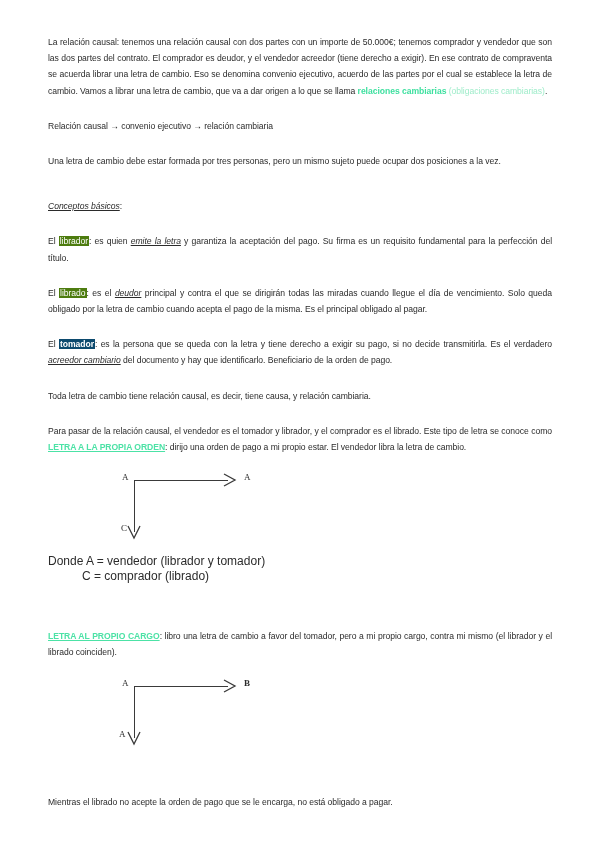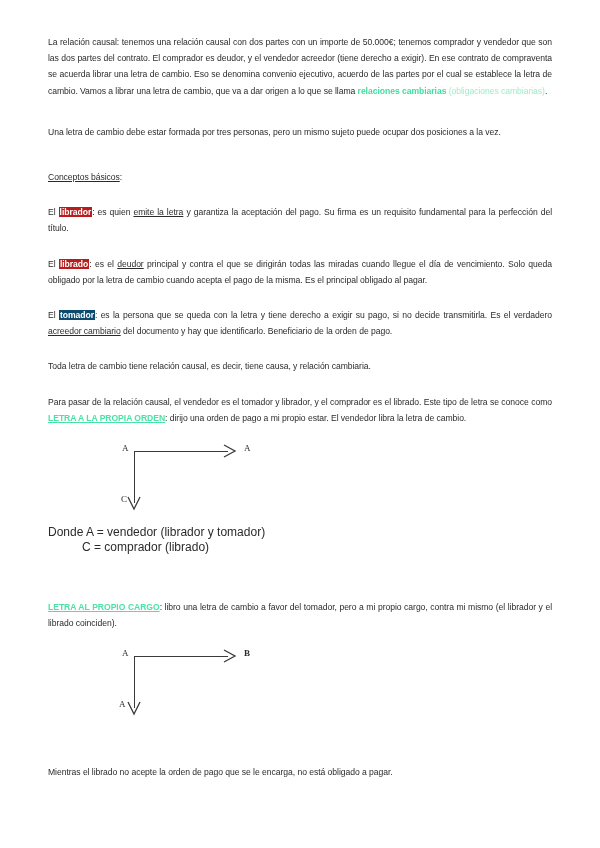--- a/index.html
+++ b/index.html
@@ -26,37 +26,37 @@
   p.para {
     margin: 0 0 13px 0;
     font-size: 8.6px;
     line-height: 16.2px;
     text-align: justify;
     letter-spacing: -0.05px;
   }
   .center {
     text-align: center;
   }
-  .u { text-decoration: underline; }
+  .u { text-decoration: underline; font-style: italic; }
   .green-bold {
     color: #3fe0a0;
     font-weight: bold;
   }
   .green-pale {
     color: #9fecca;
   }
   .green-mint-u {
     color: #4ce2a6;
     font-weight: bold;
     text-decoration: underline;
   }
   .hl {
-    background: #b91c1c;
+    background: #4d7c0f;
     color: #ffffff;
-    font-weight: bold;
+    font-weight: normal;
     padding: 0 1px;
   }
   .hl-dark {
     background: #0c4a6e;
     color: #ffffff;
     font-weight: bold;
     padding: 0 1px;
   }
   .spacer-sm { height: 6px; }
   .spacer-md { height: 16px; }
@@ -97,20 +97,21 @@
 </head>
 <body>
 
 <div class="page">
   <div class="content">
 
     <p class="para"><span>La relación causal: tenemos una relación causal con dos partes con un importe de 50.000€; tenemos comprador y vendedor que son las dos partes del contrato. El comprador es deudor, y el vendedor acreedor (tiene derecho a exigir). En ese contrato de compraventa se acuerda librar una letra de cambio. Eso se denomina convenio ejecutivo, acuerdo de las partes por el cual se establece la letra de cambio. Vamos a librar una letra de cambio, que va a dar origen a lo que se llama </span><span class="green-bold">relaciones cambiarias</span><span class="green-pale"> (obligaciones cambiarias)</span><span>.</span></p>
 
     <div class="spacer-sm"></div>
 
+    <p class="para center">Relación causal → convenio ejecutivo → relación cambiaria</p>
 
     <div class="spacer-sm"></div>
 
     <p class="para">Una letra de cambio debe estar formada por tres personas, pero un mismo sujeto puede ocupar dos posiciones a la vez.</p>
 
     <div class="spacer-md"></div>
 
     <p class="para"><span class="u">Conceptos básicos</span><span>:</span></p>
 
     <div class="spacer-sm"></div>

